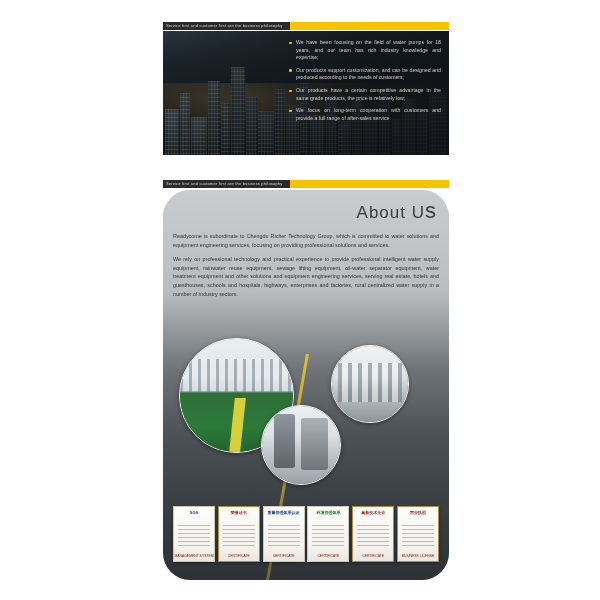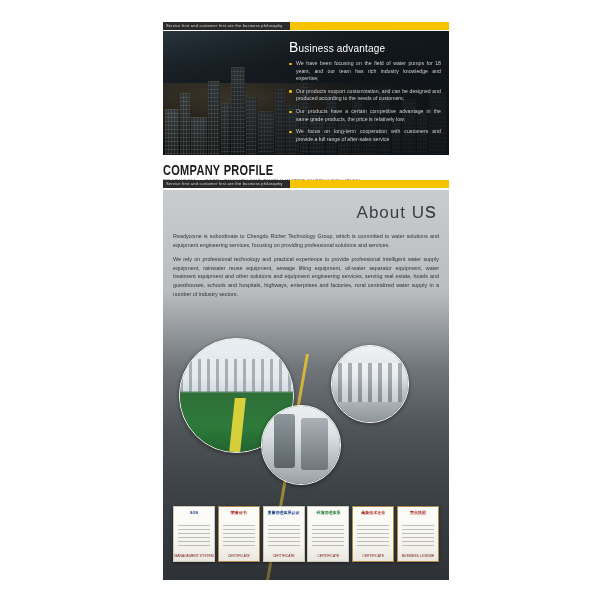--- a/index.html
+++ b/index.html
@@ -183,20 +183,21 @@
   }
 
   .about {
     position: absolute;
     left: 163px;
     top: 190px;
     width: 286px;
     height: 390px;
     background: #cfd2d4;
     overflow: hidden;
+    border-radius: 27px;
   }
   .about-floor {
     position: absolute;
     inset: 0;
     background:
       linear-gradient(180deg, #c9cccf 0%, #b9bdc0 26%, #6f7478 46%, #4e5357 62%, #3c4145 78%, #2e3236 100%);
   }
   .floor-line {
     position: absolute;
     left: 43%;
@@ -372,36 +373,29 @@
       <div class="bld" style="left:200px;width:15px; height:42px;"></div>
       <div class="bld" style="left:216px;width:12px; height:66px;"></div>
       <div class="bld" style="left:229px;width:9px;  height:36px;"></div>
       <div class="bld" style="left:239px;width:14px; height:56px;"></div>
       <div class="bld" style="left:254px;width:11px; height:44px;"></div>
       <div class="bld" style="left:266px;width:18px; height:62px;"></div>
     </div>
     <div class="hero-overlay"></div>
 
     <div class="hero-content">
-      <div class="ba-title">
-        <span class="cap">B</span><span>usiness advantage</span>
-      </div>
       <ul class="bullets">
         <li>We have been focusing on the field of water pumps for 18 years, and our team has rich industry knowledge and expertise;</li>
         <li>Our products support customization, and can be designed and produced according to the needs of customers;</li>
         <li>Our products have a certain competitive advantage in the same grade products, the price is relatively low;</li>
         <li>We focus on long-term cooperation with customers and provide a full range of after-sales service</li>
       </ul>
     </div>
   </div>
 
-  <div class="sec2-head">
-    <div class="head-title">COMPANY PROFILE</div>
-    <div class="head-sub">READYCOM — SAFE, QUALITY AND TIMELY WATER SUPPLY SOLUTION</div>
-  </div>
 
   <div class="bar-wrap2">
     <div class="bar-black"></div>
     <div class="bar-yellow"></div>
     <div class="bar-text">Service first and customer first are the business philosophy</div>
   </div>
 
   <div class="about">
     <div class="about-floor">
       <div class="floor-line"></div>

